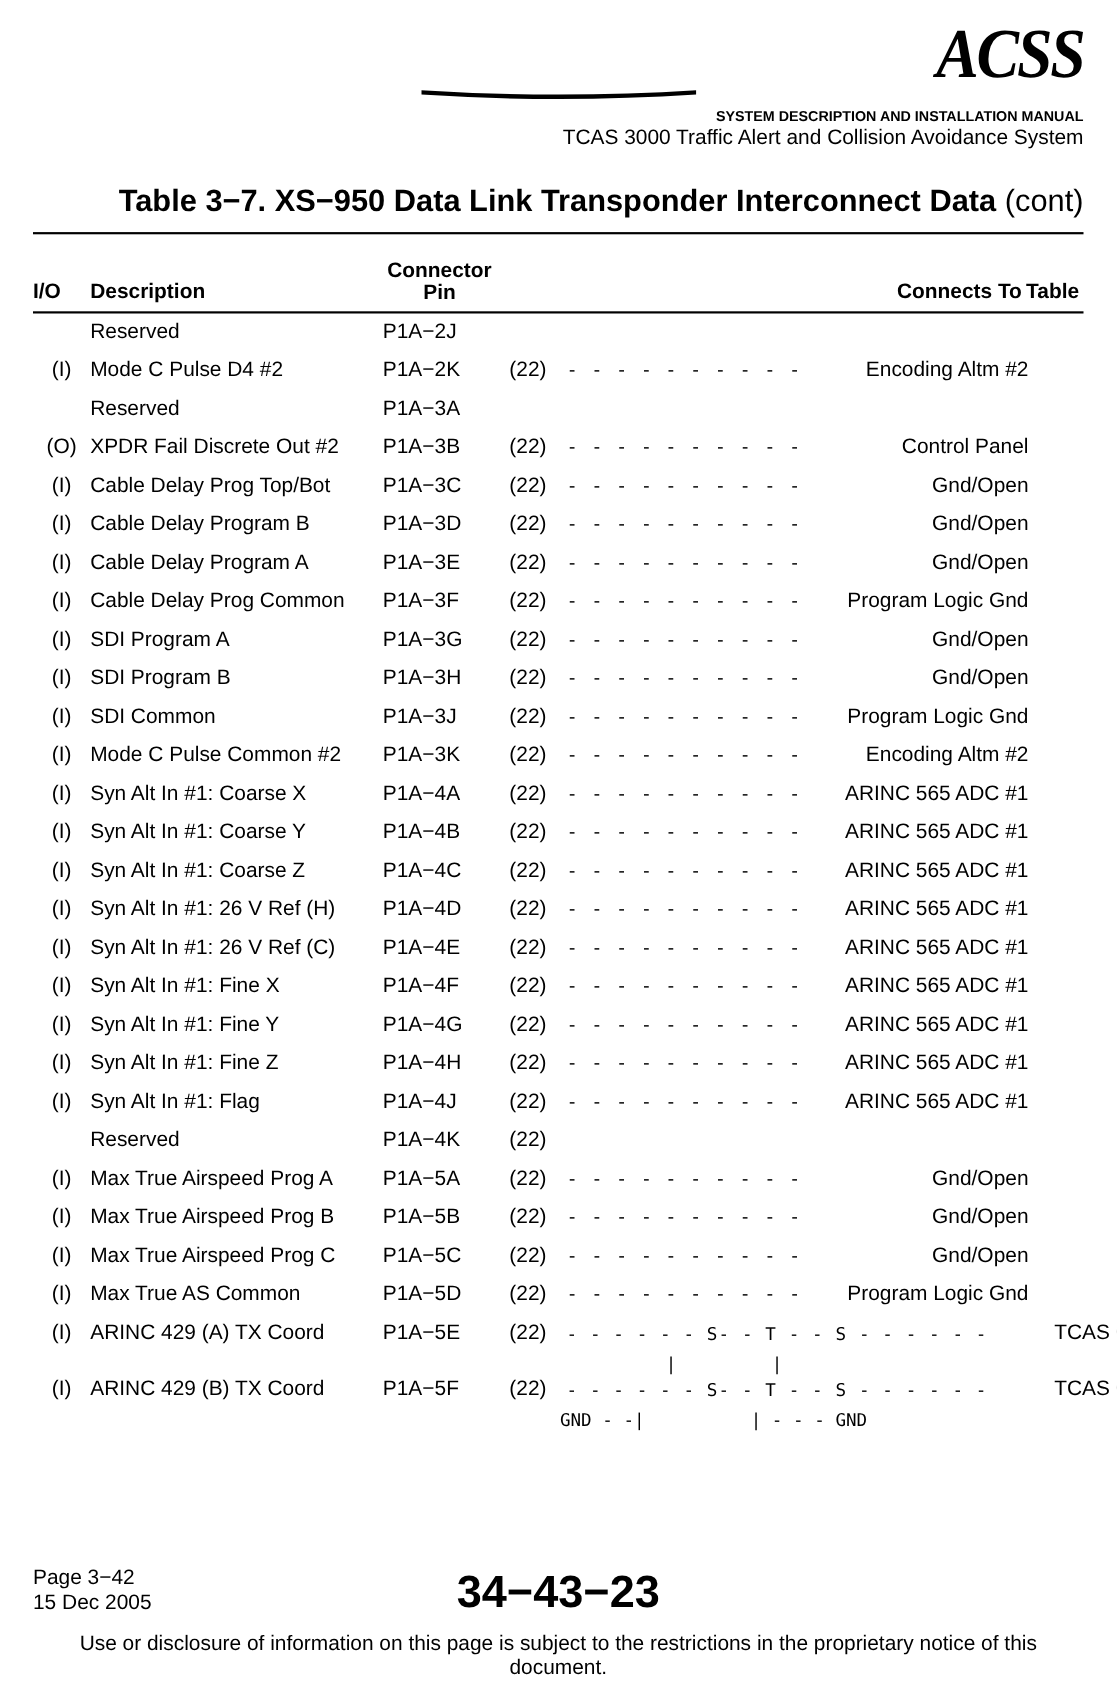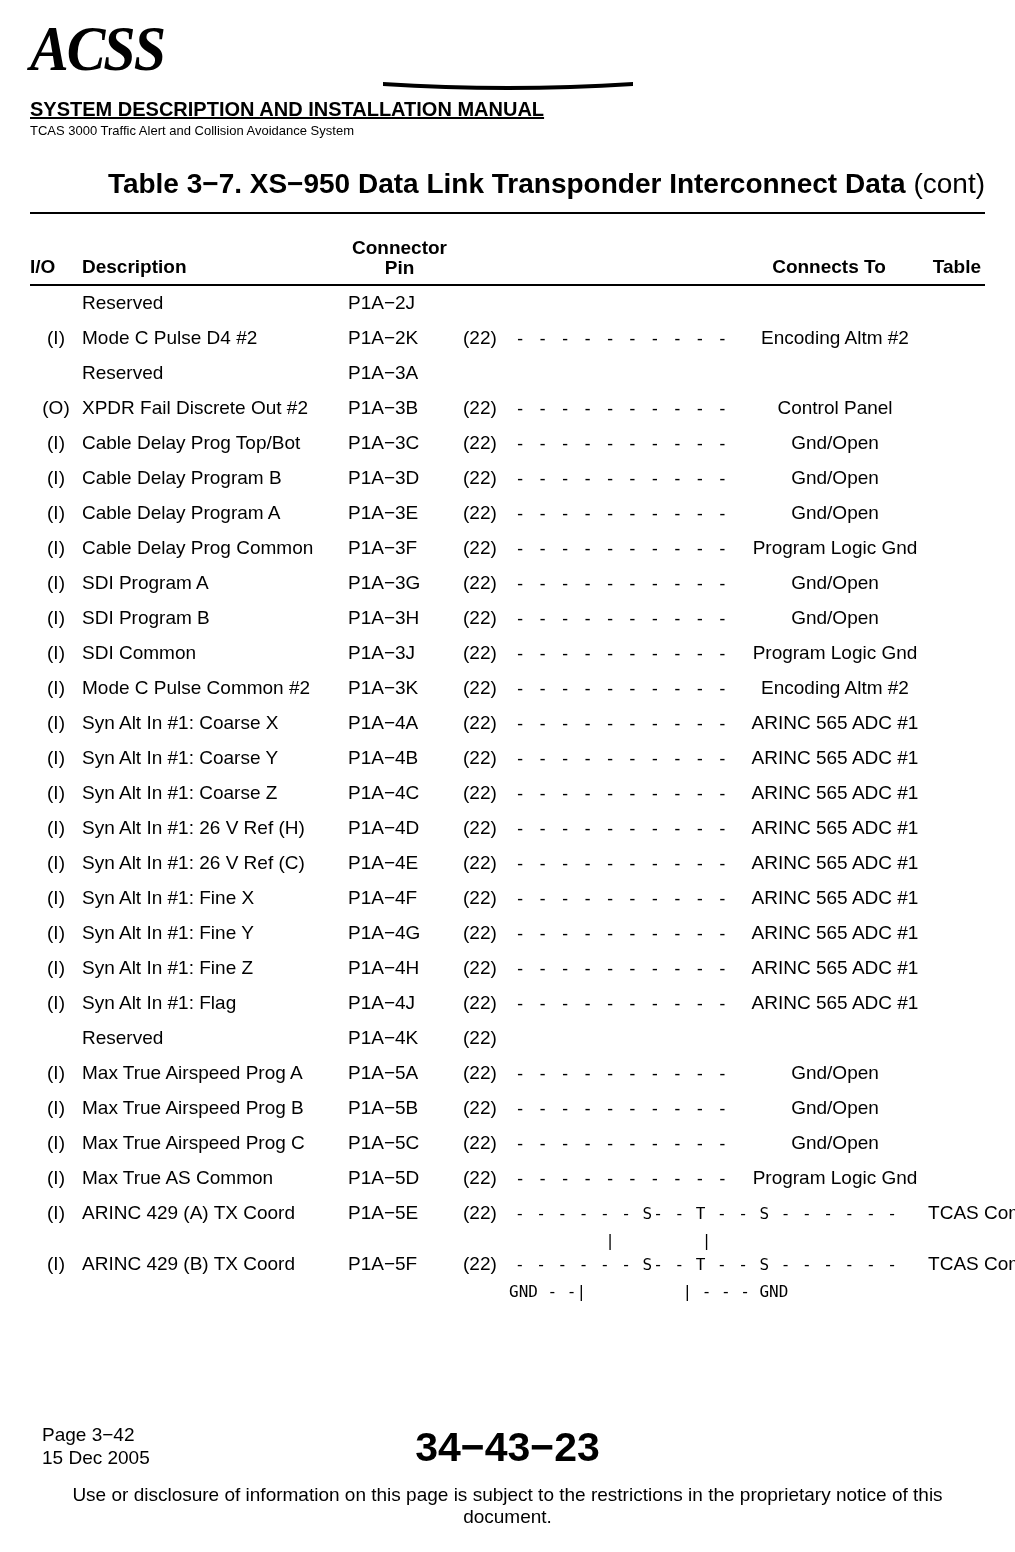--- a/index.html
+++ b/index.html
@@ -10,21 +10,21 @@
     color: #000;
   }
   .page {
     width: 1015px;
     height: 1552px;
     box-sizing: border-box;
     padding: 20px 30px 20px 30px;
     position: relative;
   }
   .header-area {
-    text-align: left;
+    text-align: right;
   }
   .logo {
     font-family: "Times New Roman", serif;
     font-size: 58px;
     font-weight: bold;
     font-style: italic;
     letter-spacing: -2px;
     line-height: 1;
     transform: scaleY(1.1);
     display: inline-block;
@@ -33,26 +33,25 @@
     width: 250px;
     margin: 2px auto 6px auto;
   }
   .logo-underline svg {
     display: block;
     width: 100%;
     height: 12px;
   }
   .manual-title {
     font-weight: bold;
-    font-size: 20px;
+    font-size: 13px;
     margin-top: 6px;
-    text-decoration: underline;
   }
   .manual-sub {
-    font-size: 13px;
+    font-size: 19px;
     margin-top: 2px;
   }
   .table-caption {
     text-align: right;
     font-size: 28px;
     margin-top: 30px;
     margin-bottom: 12px;
   }
   .table-caption .bold { font-weight: bold; }
   .hr-top, .hr-bot {
@@ -66,21 +65,21 @@
     font-size: 19px;
     padding: 4px 0 6px 0;
     align-items: flex-end;
     margin-top: 20px;
   }
   .col-io   { flex: 0 0 52px; text-align: left; }
   .col-desc { flex: 0 0 260px; text-align: left; }
   .col-pin  { flex: 0 0 115px; text-align: center; }
   .col-aux  { flex: 0 0 52px; text-align: left; }
   .col-mid  { flex: 0 0 220px; text-align: left; }
-  .col-conn { flex: 0 0 200px; text-align: center; }
+  .col-conn { flex: 0 0 200px; text-align: right; }
   .col-notes{ flex: 1 1 auto; text-align: right; padding-right: 4px;}
   .pin-head {
     display: flex;
     flex-direction: column;
     align-items: center;
     line-height: 1.05;
   }
   .rows { font-size: 19px; }
   .row {
     display: flex;
@@ -115,21 +114,20 @@
   .footer {
     position: absolute;
     bottom: 24px;
     left: 30px;
     right: 30px;
   }
   .footer-row {
     display: flex;
     align-items: center;
     justify-content: space-between;
-    margin-left: 12px;
   }
   .page-no {
     font-size: 19px;
     line-height: 1.2;
   }
   .doc-no {
     font-size: 41px;
     font-weight: bold;
     position: absolute;
     left: 0; right: 0;

